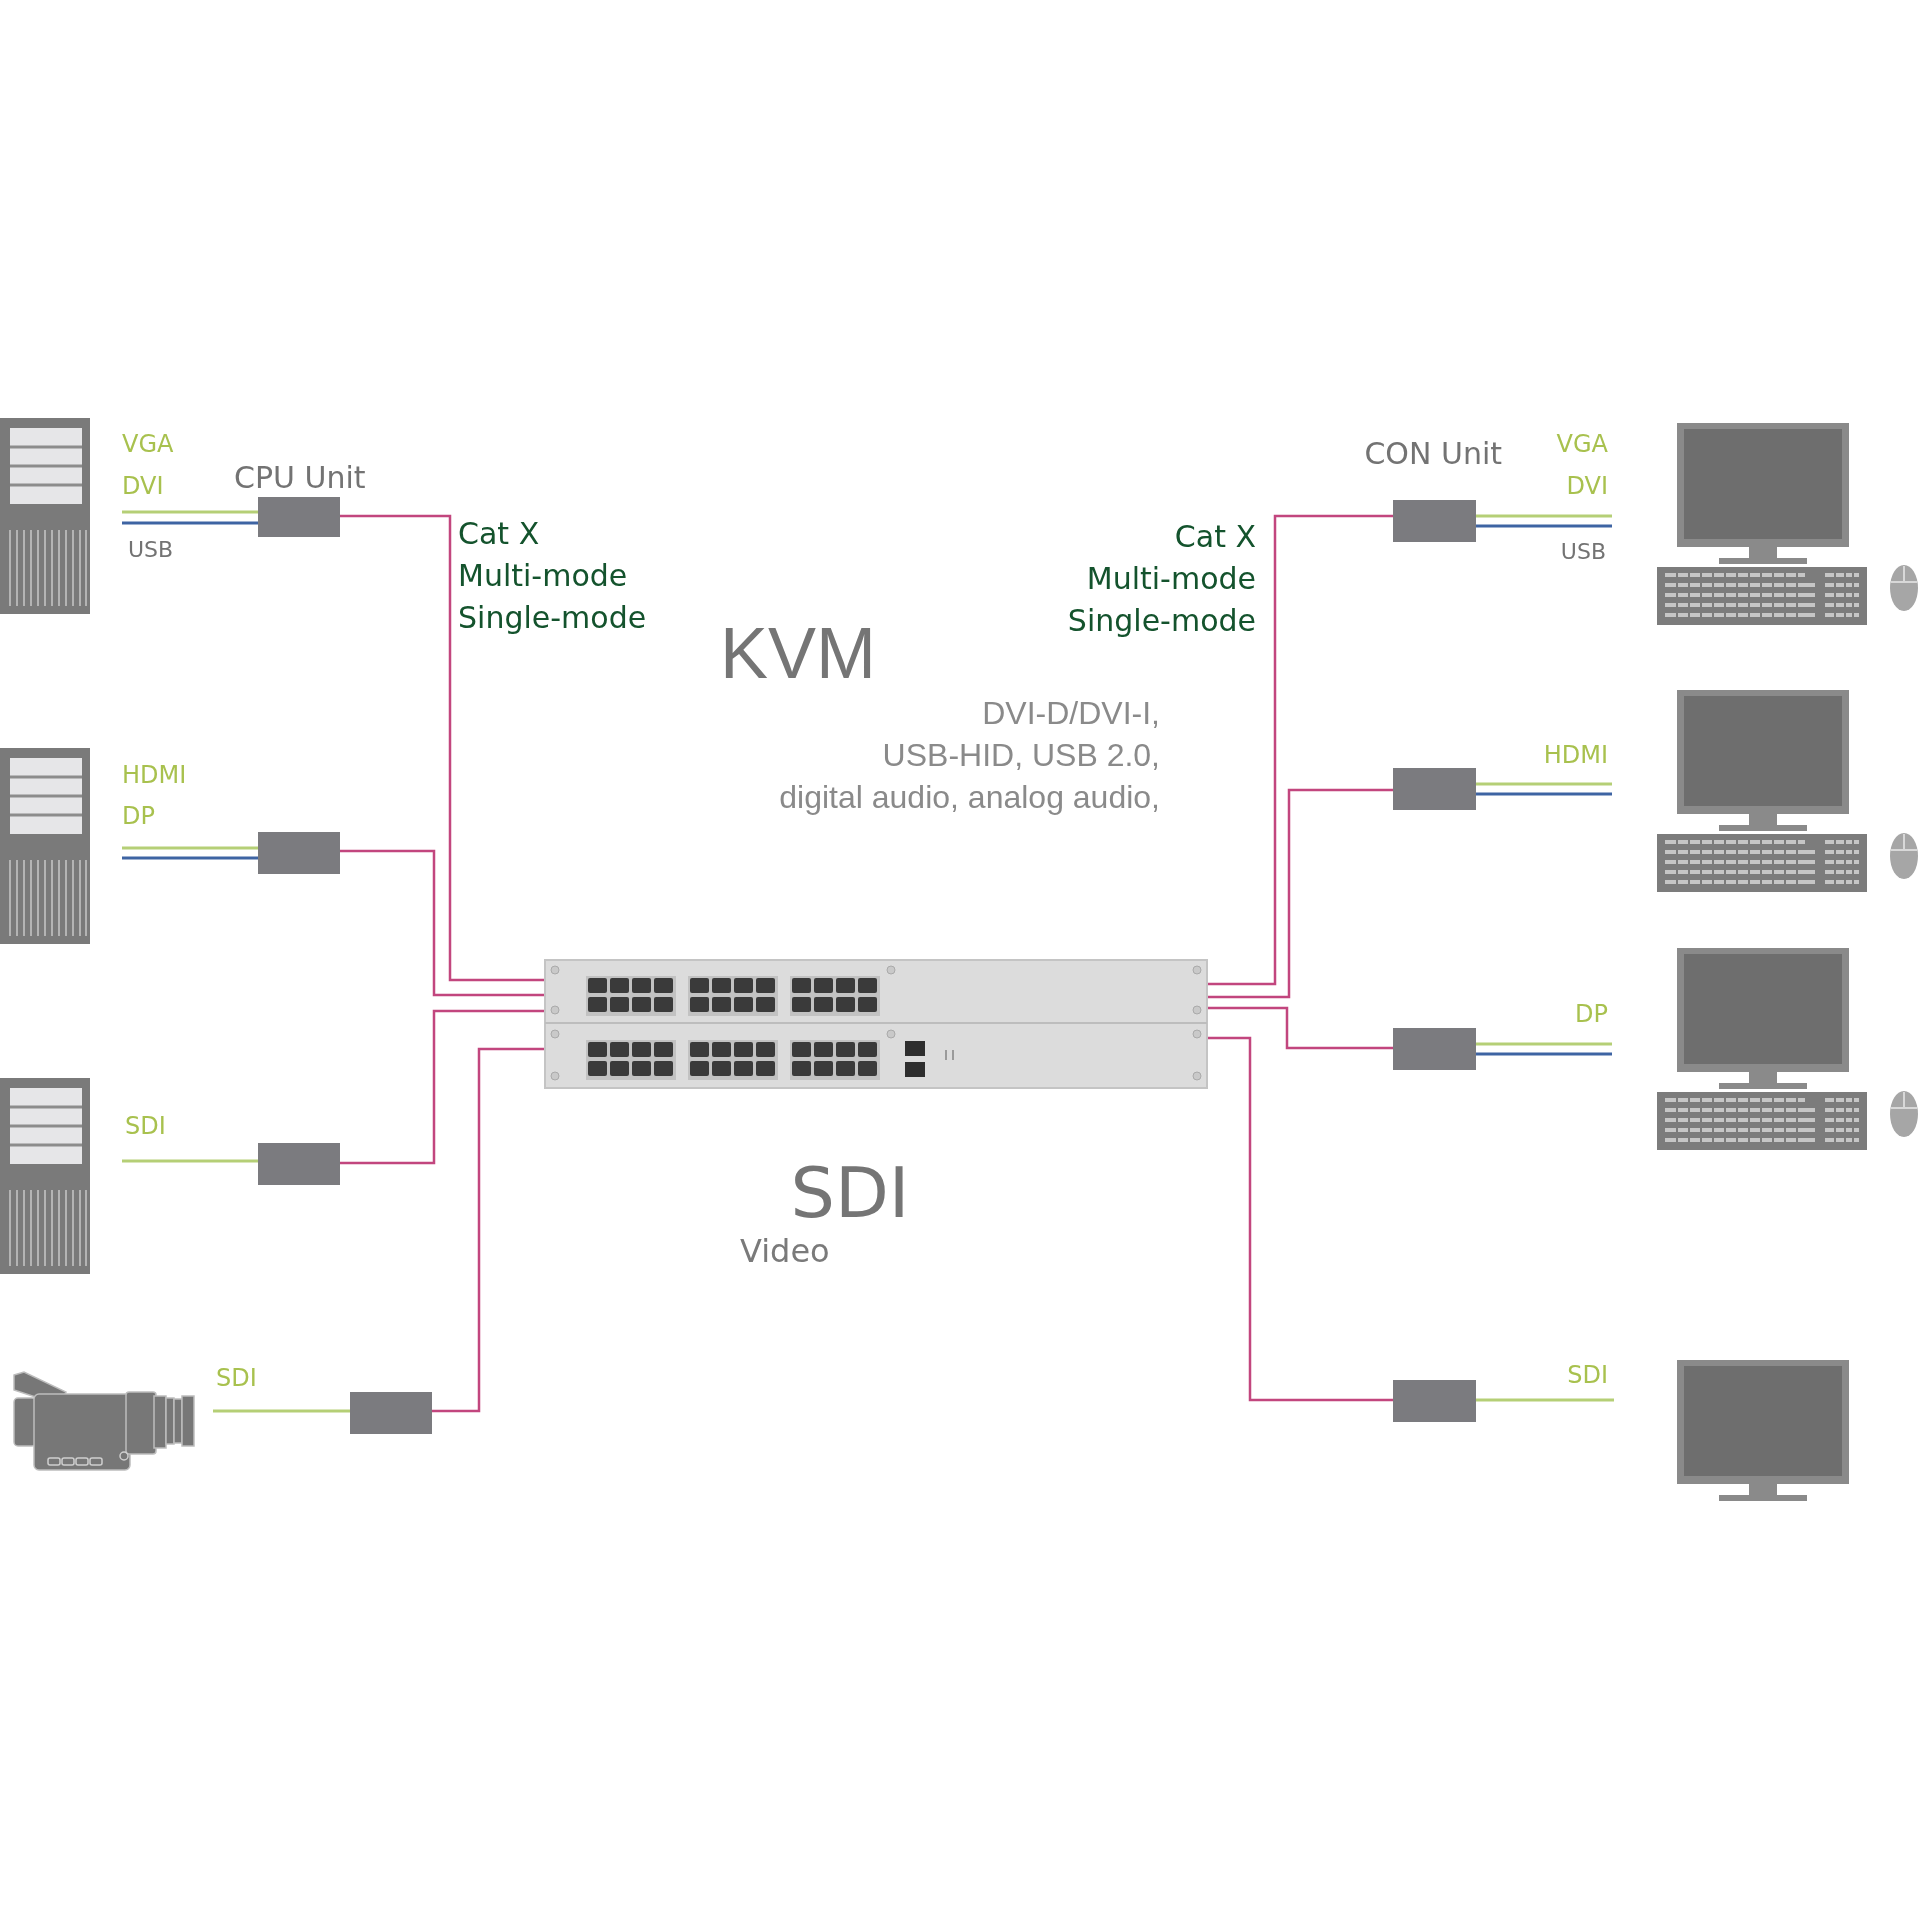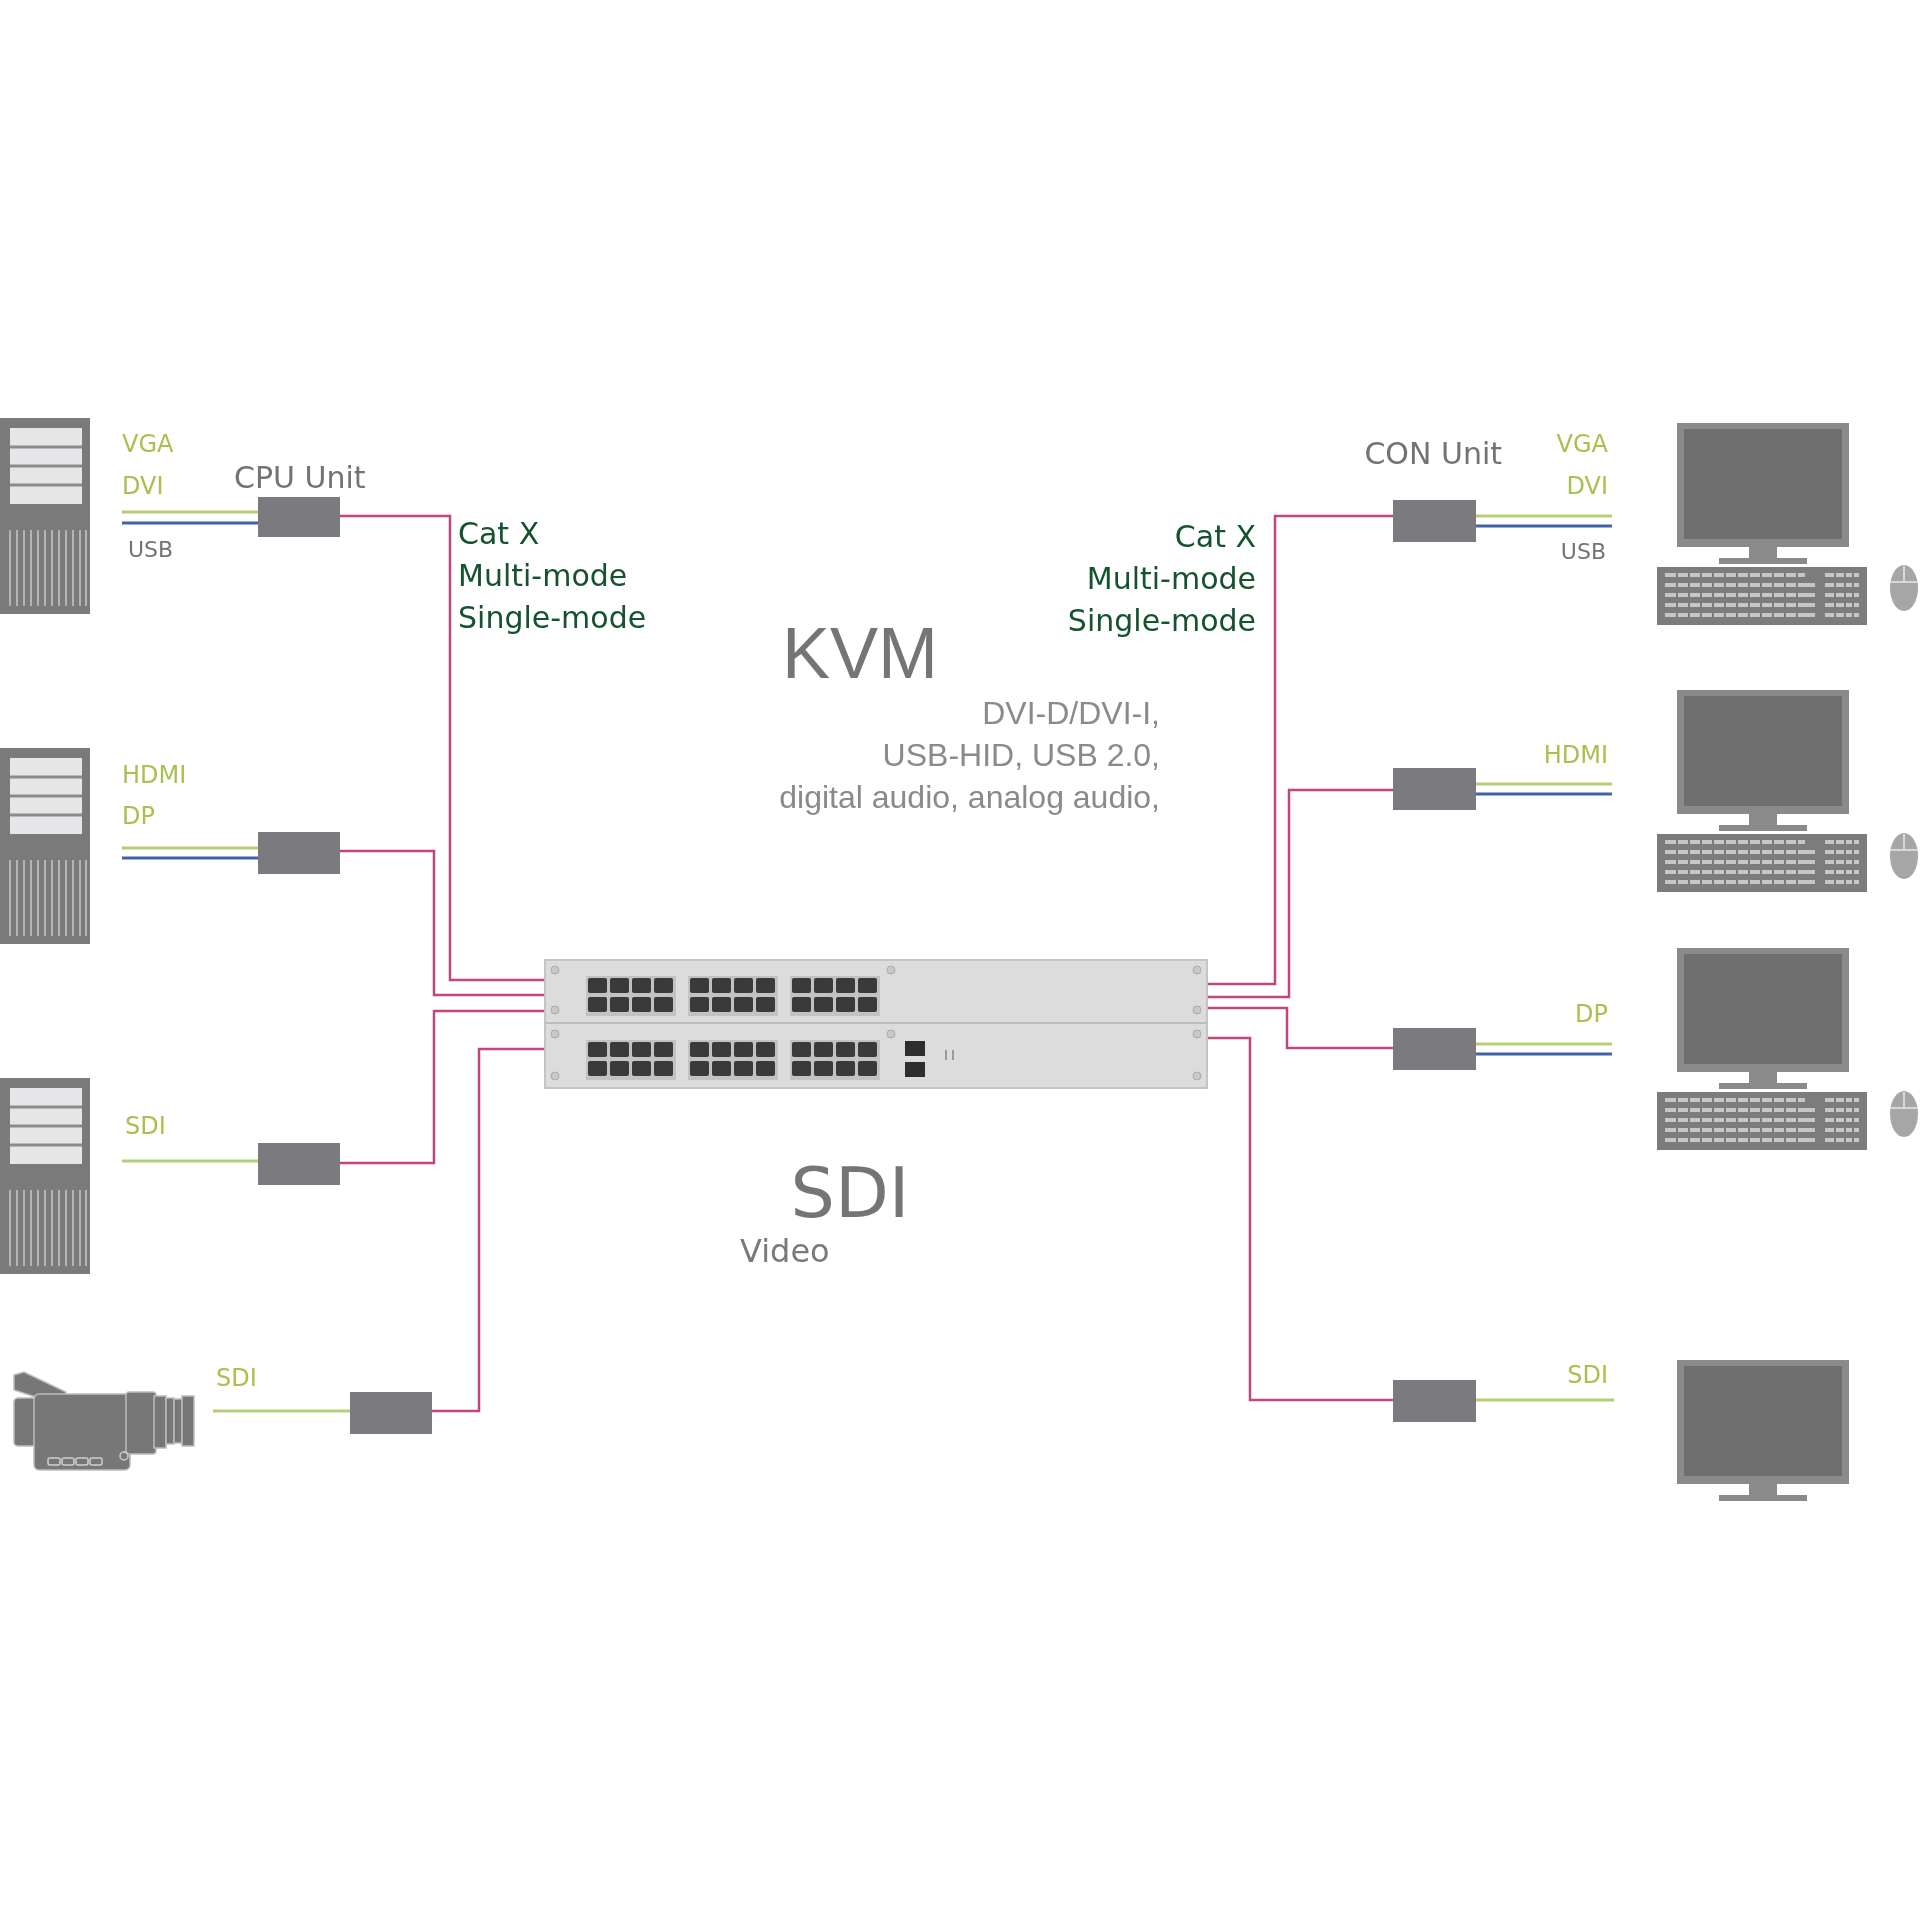--- a/index.html
+++ b/index.html
@@ -4,21 +4,21 @@
 <style>
   html, body { margin: 0; padding: 0; background: #ffffff; }
   body { width: 1920px; height: 1920px; position: relative; overflow: hidden; font-family: "Liberation Sans", sans-serif; }
   svg.diagram { position: absolute; left: 0; top: 0; width: 1920px; height: 1920px; }
   .lbl { position: absolute; white-space: nowrap; line-height: 1; font-family: "DejaVu Sans", sans-serif; }
   .green { color: #a8c14e; font-size: 24px; }
   .blue { color: #737373; font-size: 22px; }
   .pink { color: #14532d; font-size: 30px; line-height: 42px; }
   .grey { color: #737373; font-size: 30px; margin-top: 19px; }
   .right { text-align: right; }
-  .kvm-title { position: absolute; left: 720px; width: 280px; top: 612px; text-align: center; font-size: 72px; color: #757575; font-family: "Liberation Sans", sans-serif; }
+  .kvm-title { position: absolute; left: 720px; width: 280px; top: 612px; font-size: 72px; color: #757575; font-family: "Liberation Sans", sans-serif; }
   .kvm-desc { position: absolute; left: 560px; width: 600px; top: 692px; text-align: right; font-size: 32px; line-height: 42px; color: #8a8a8a; font-family: "Liberation Sans", sans-serif; }
   .sdi-title { position: absolute; left: 740px; width: 220px; top: 1152px; text-align: center; font-size: 70px; color: #757575; font-family: "DejaVu Sans", sans-serif; }
   .sdi-sub { position: absolute; left: 740px; width: 220px; top: 1232px; text-align: left; font-size: 32px; color: #7a7a7a; font-family: "DejaVu Sans", sans-serif; }
 </style>
 </head>
 <body>
 
 <svg class="diagram" viewBox="0 0 1920 1920" xmlns="http://www.w3.org/2000/svg">
 
   <g fill="none" stroke="#c2467e" stroke-width="2.5">

